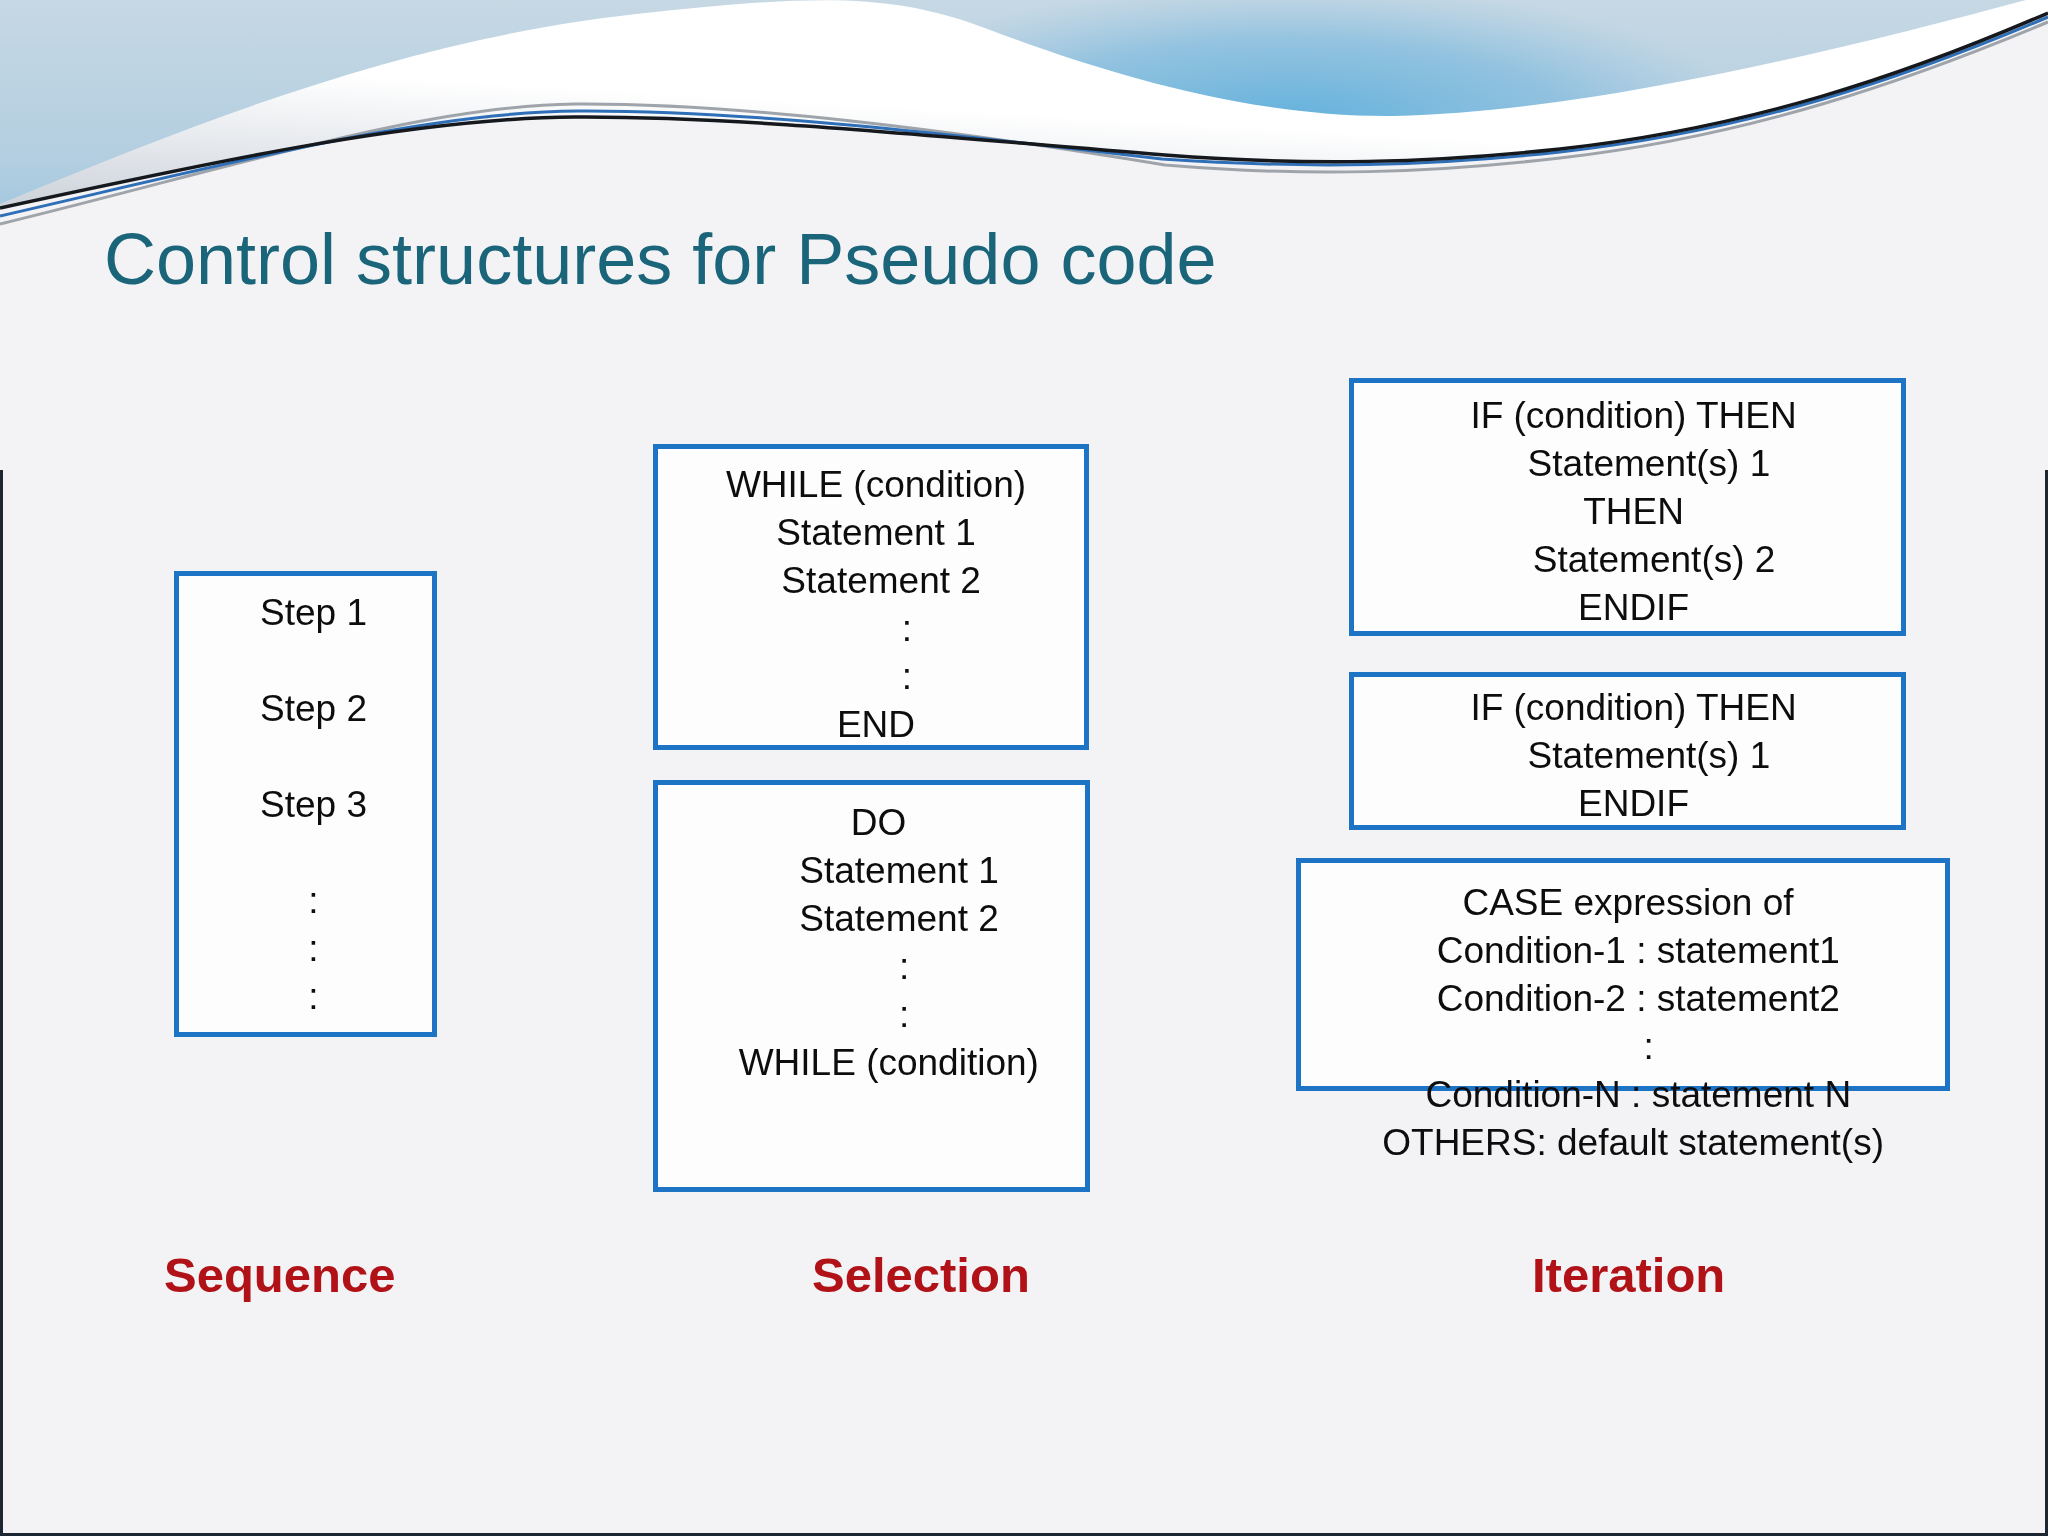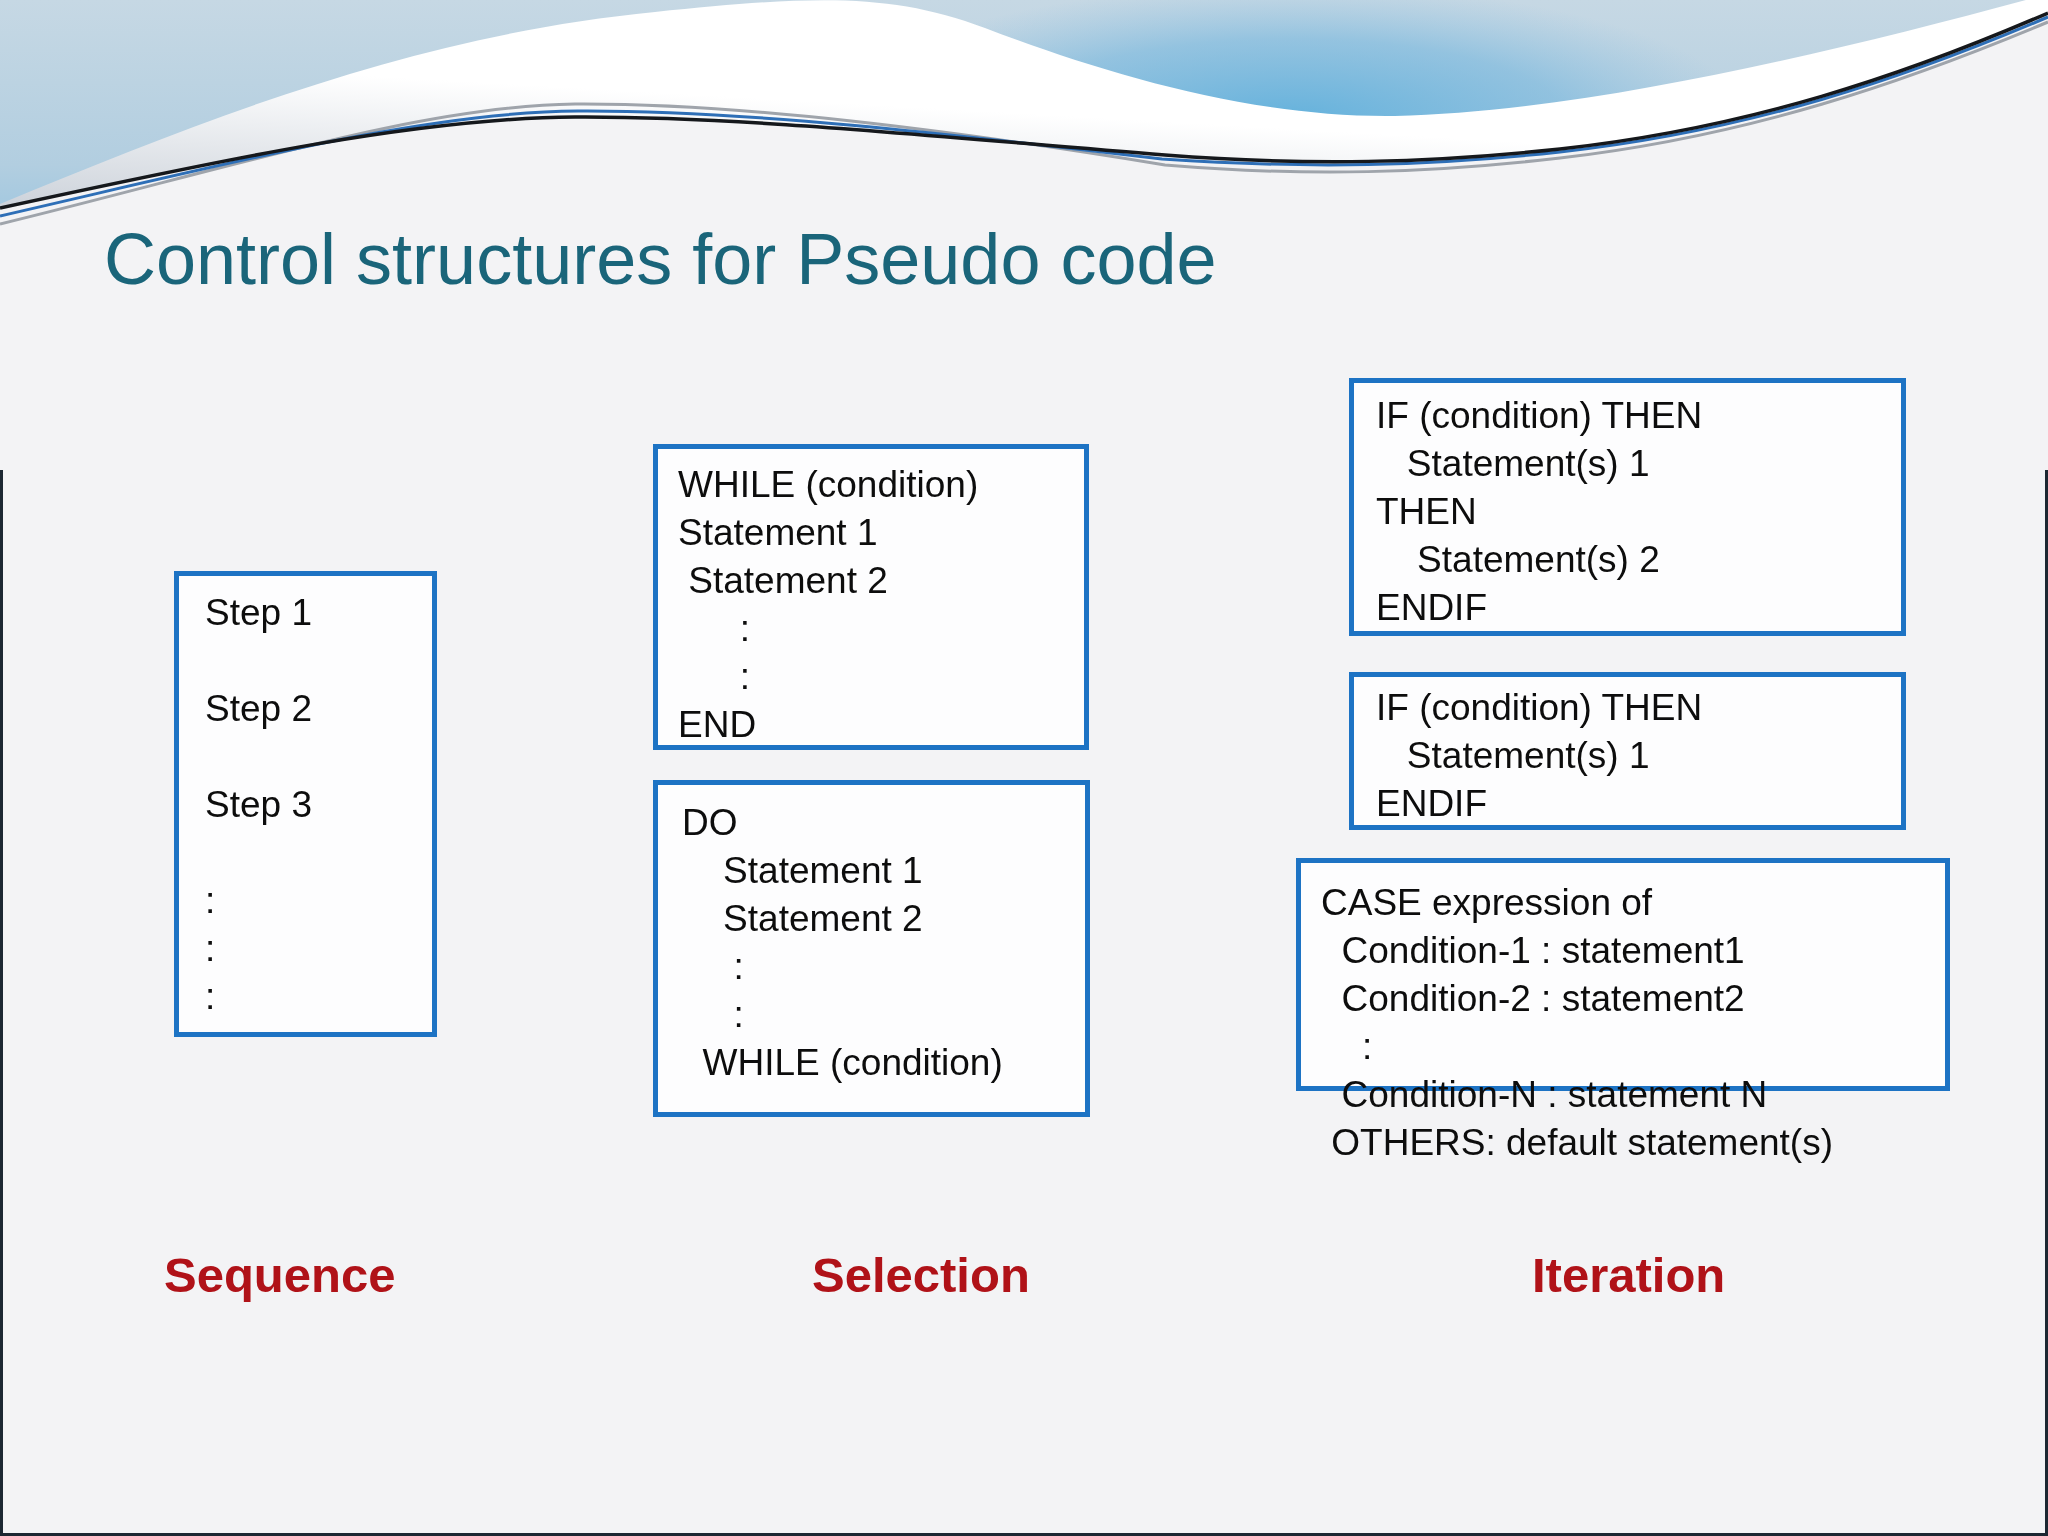--- a/index.html
+++ b/index.html
@@ -27,24 +27,24 @@
     color:var(--title);white-space:nowrap;letter-spacing:0px;
   }
   .pbox{
     position:absolute;
     background:var(--box-bg);
     border:5px solid var(--box-border);
     box-sizing:border-box;
     color:var(--code);
     font-size:37px;line-height:48px;
   }
-  .pbox .code-line{white-space:pre;min-height:48px;}
+  .pbox .code-line{white-space:pre;min-height:48px;text-align:center;}
   .box-sequence{left:174px;top:571px;width:263px;height:466px;padding:13px 10px 0 26px;}
   .box-while{left:653px;top:444px;width:436px;height:306px;padding:12px 10px 0 20px;}
-  .box-do{left:653px;top:780px;width:437px;height:337px;padding:14px 10px 0 24px;}
+  .box-do{left:653px;top:780px;width:437px;height:412px;padding:14px 10px 0 24px;}
   .box-ifelse{left:1349px;top:378px;width:557px;height:258px;padding:9px 10px 0 22px;}
   .box-if{left:1349px;top:672px;width:557px;height:158px;padding:7px 10px 0 22px;}
   .box-case{left:1296px;top:858px;width:654px;height:233px;padding:16px 10px 0 20px;}
   .col-label{
     position:absolute;top:1247px;
     font-size:49px;font-weight:700;color:var(--label);white-space:nowrap;margin-left:32px;
   }
   .label-sequence{left:132px;}
   .label-selection{left:780px;}
   .label-iteration{left:1500px;}

